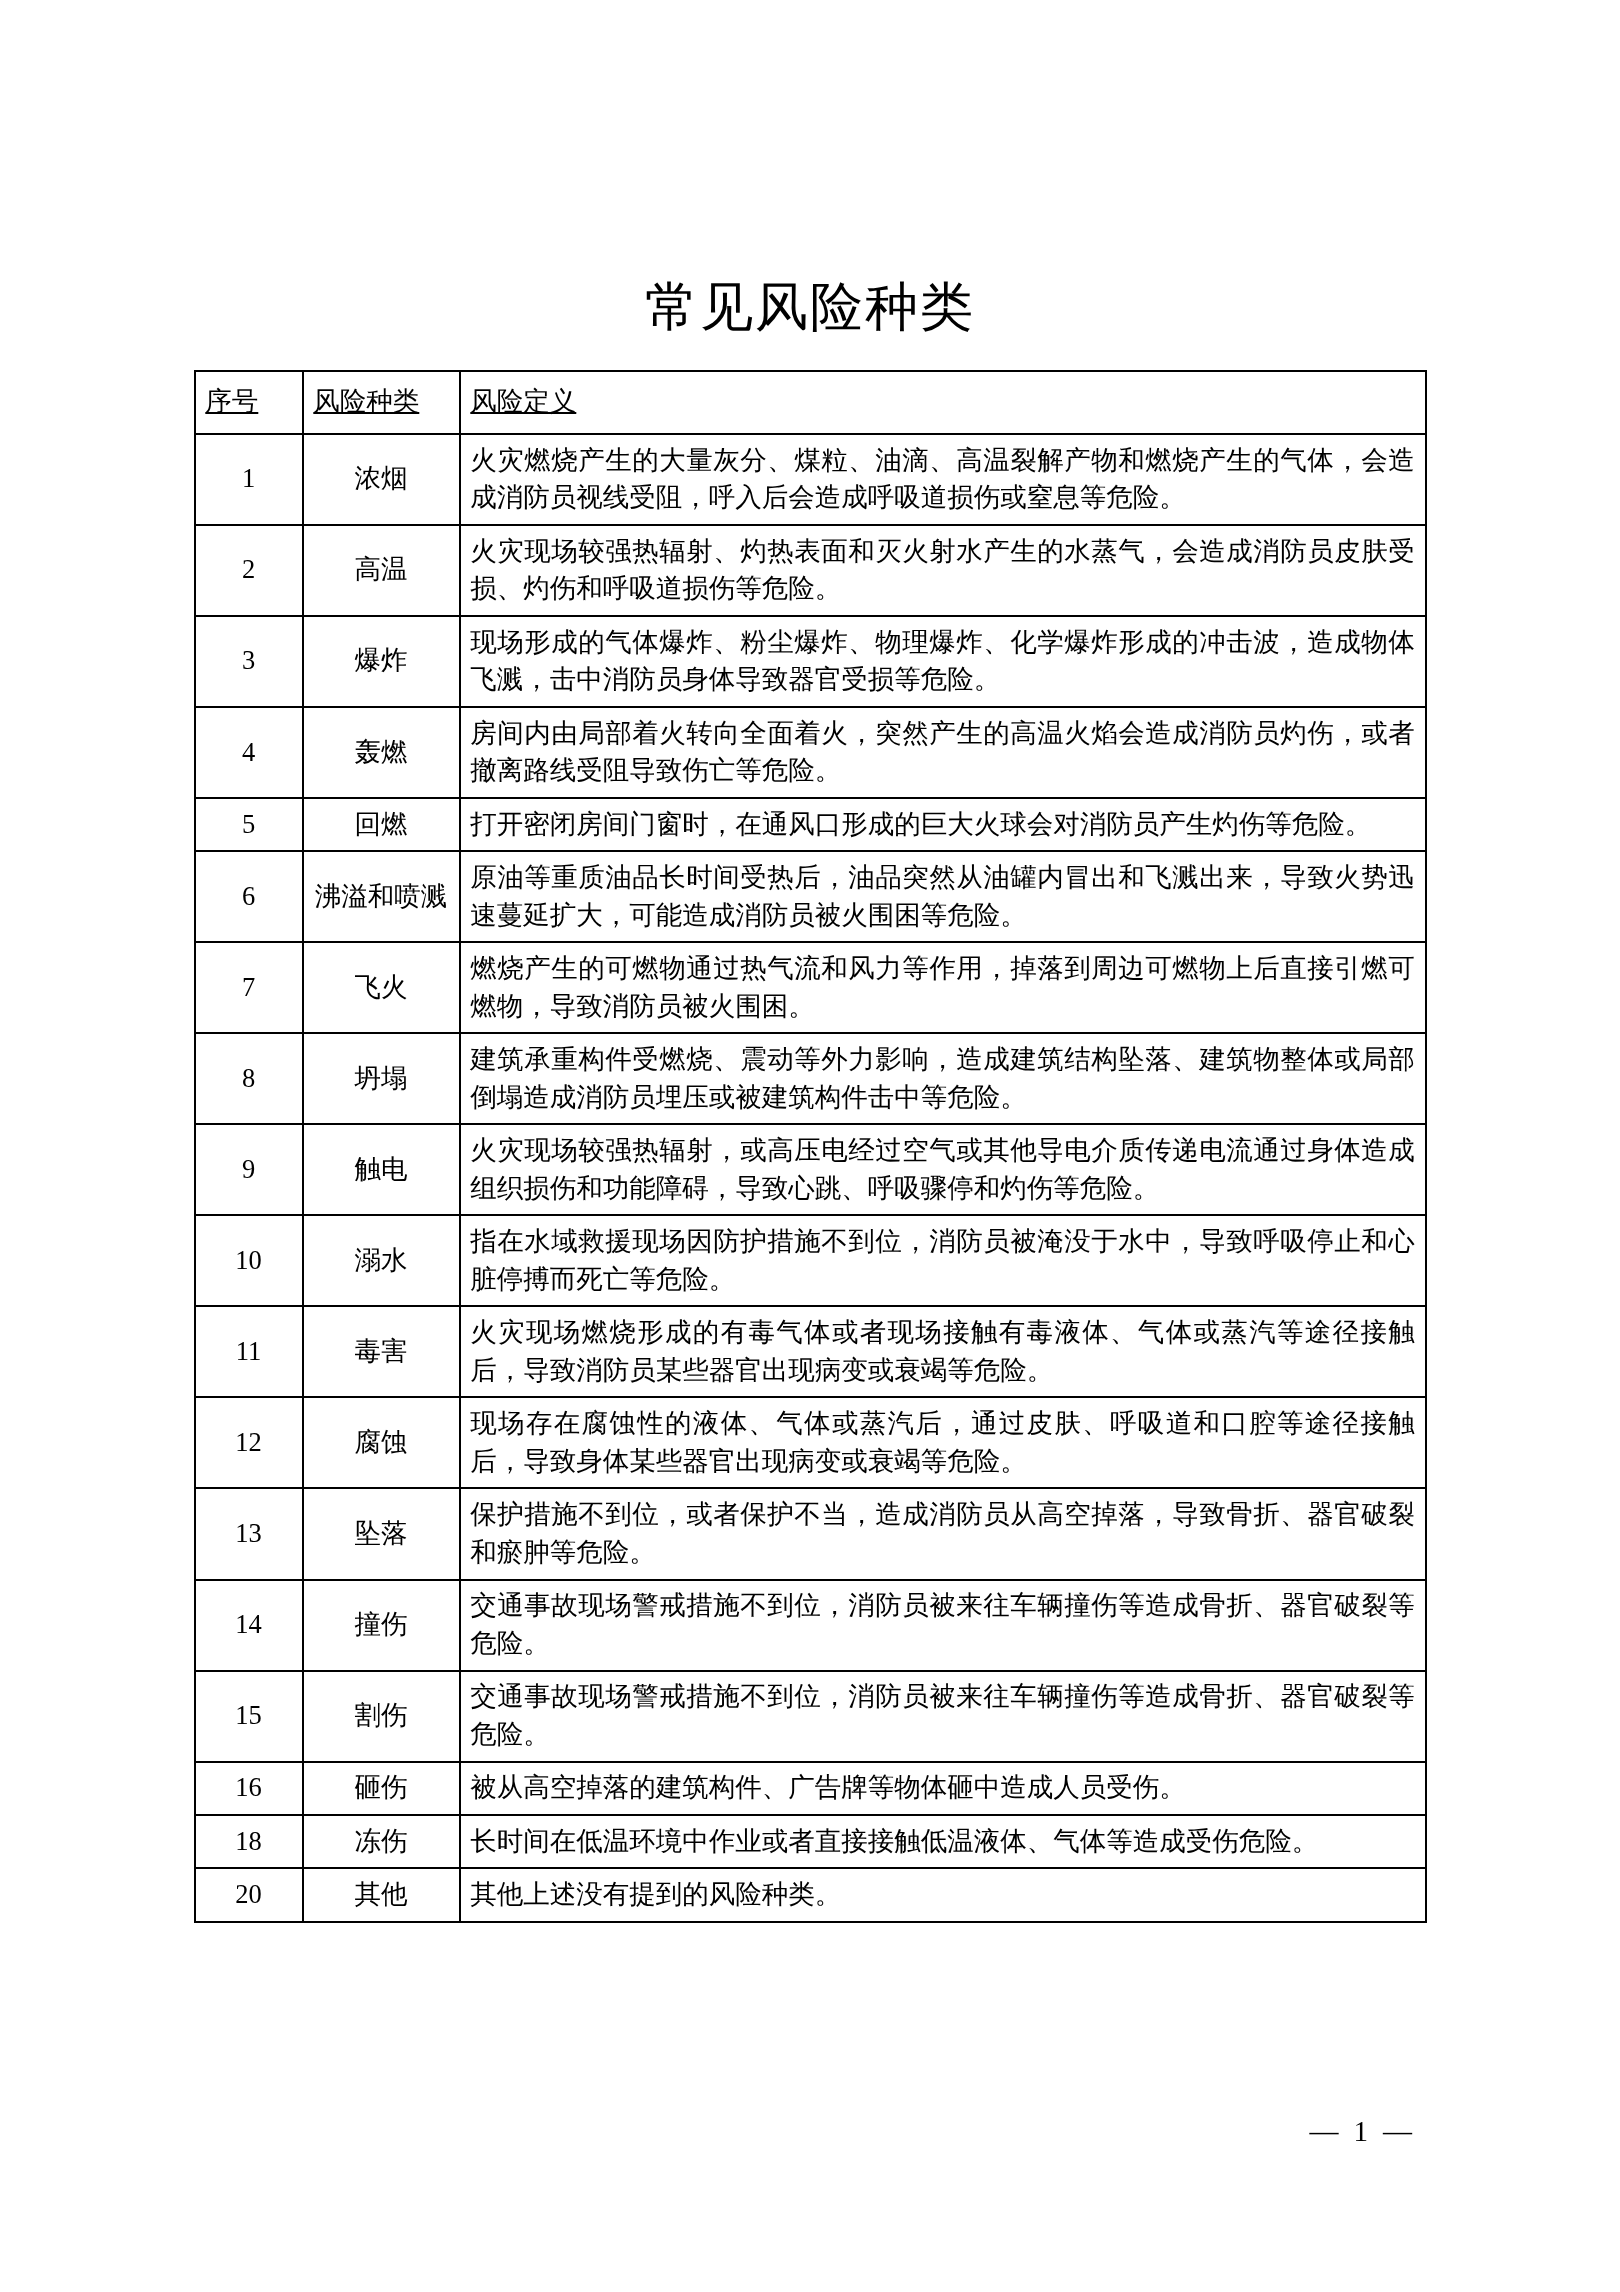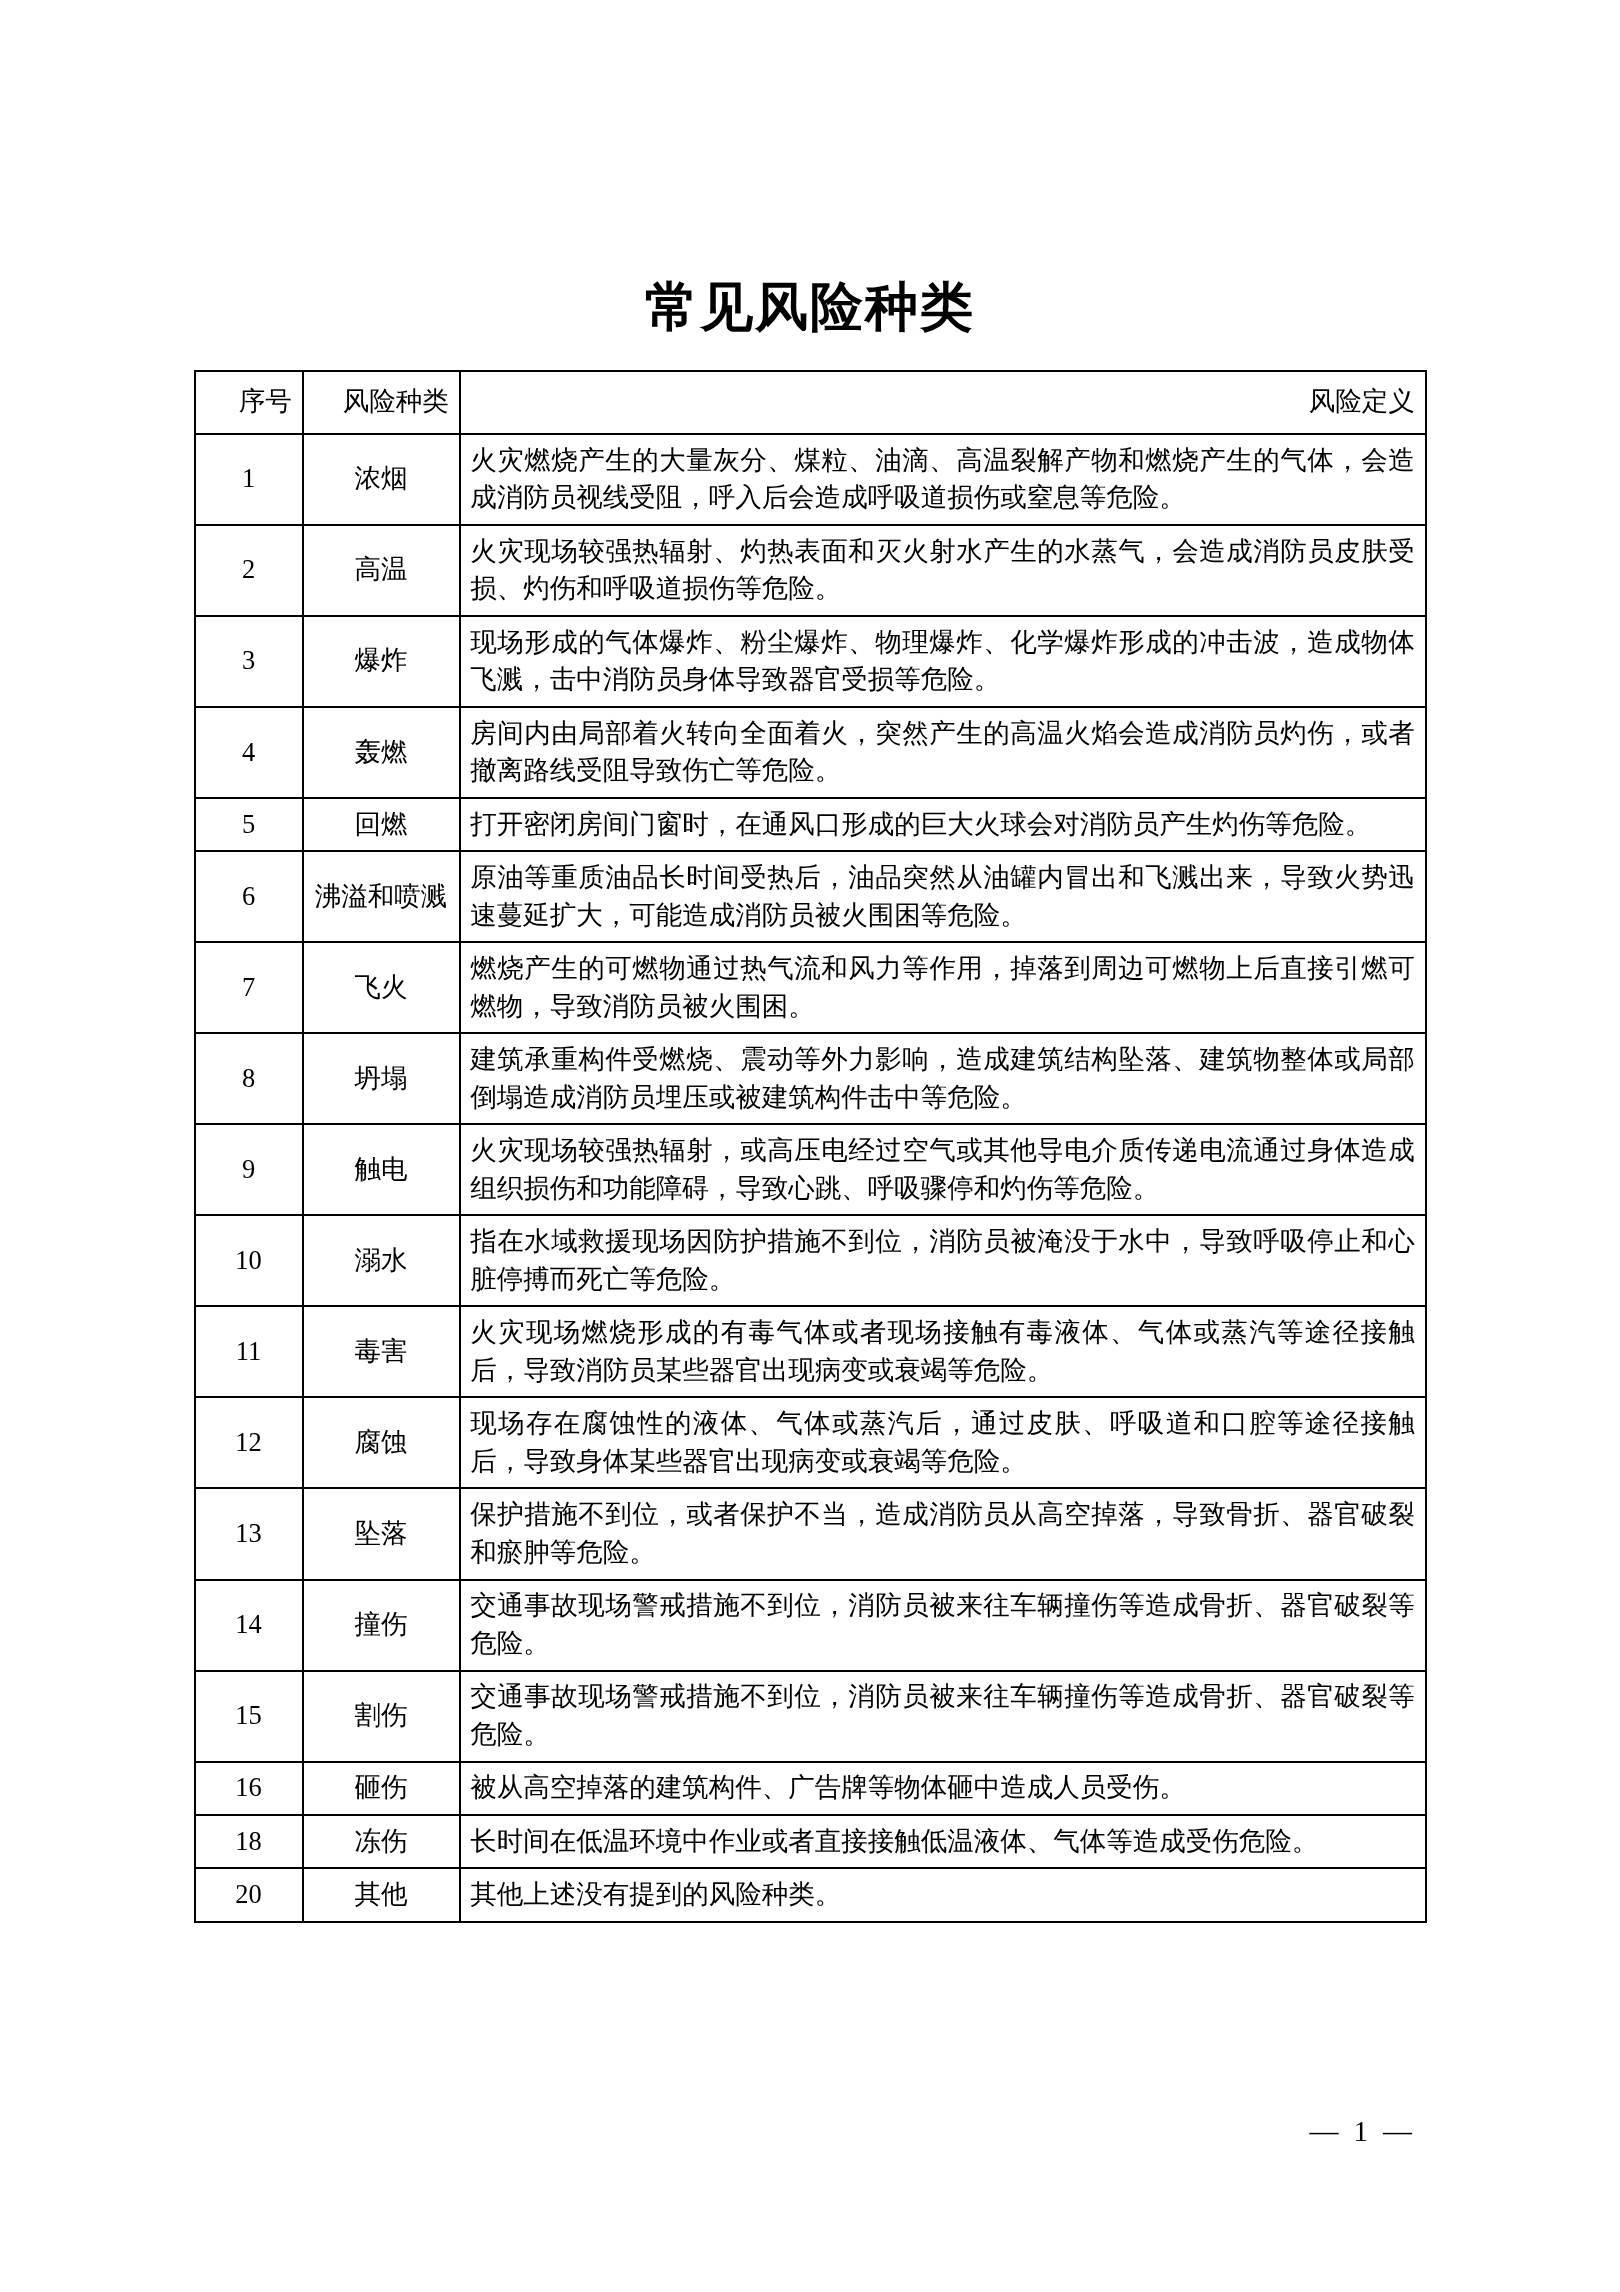--- a/index.html
+++ b/index.html
@@ -13,42 +13,43 @@
     width: 1620px;
     height: 2293px;
     background: #ffffff;
     margin: 0 auto;
     overflow: hidden;
   }
   .doc-title {
     margin-top: 272px;
     text-align: center;
     font-size: 53px;
-    font-weight: 700;
+    font-weight: 400;
     letter-spacing: 2px;
   }
   .risk-table {
     width: 1233px;
     margin: 25.5px auto 0 auto;
     border-collapse: collapse;
     table-layout: fixed;
     font-size: 26.5px;
   }
   .risk-table col.col-no   { width: 108px; }
   .risk-table col.col-type { width: 157px; }
   .risk-table th, .risk-table td {
     border: 2px solid #000000;
     padding: 6.9px 9.8px;
     vertical-align: middle;
     line-height: 1.42;
   }
   .risk-table th {
     font-weight: 400;
-    text-align: right;
+    text-align: left;
     padding: 11.8px 9.8px;
+    text-decoration: underline;
   }
   .cell-no   { text-align: center; }
   .cell-type { text-align: center; font-family: Liberation Serif, serif; }
   .cell-def  { text-align: justify; text-justify: inter-ideograph; padding-left: 13.7px; padding-right: 13.7px; }
   .page-number {
     position: absolute;
     right: 204px;
     top: 2115px;
     font-size: 29px;
     letter-spacing: 3.9px;

